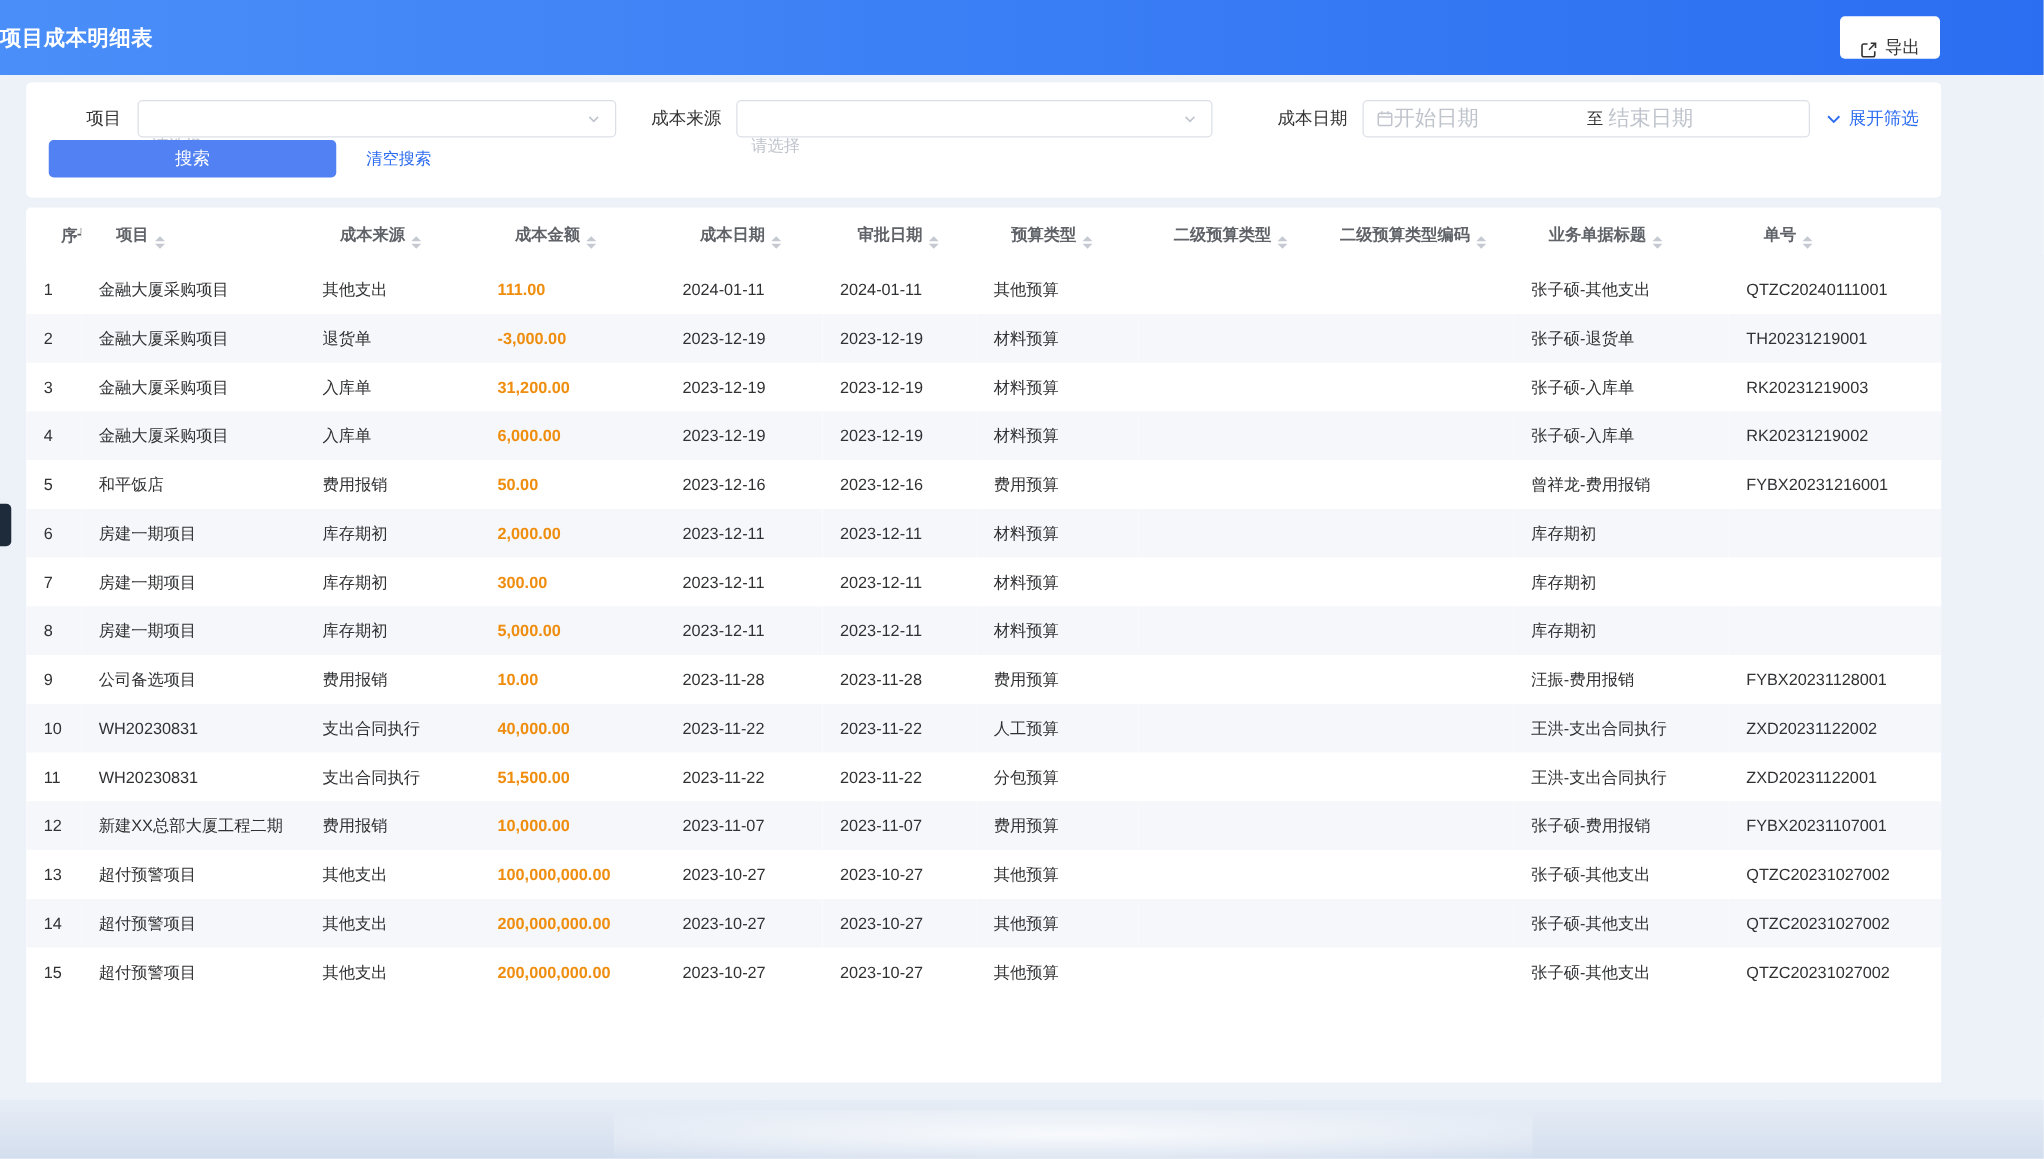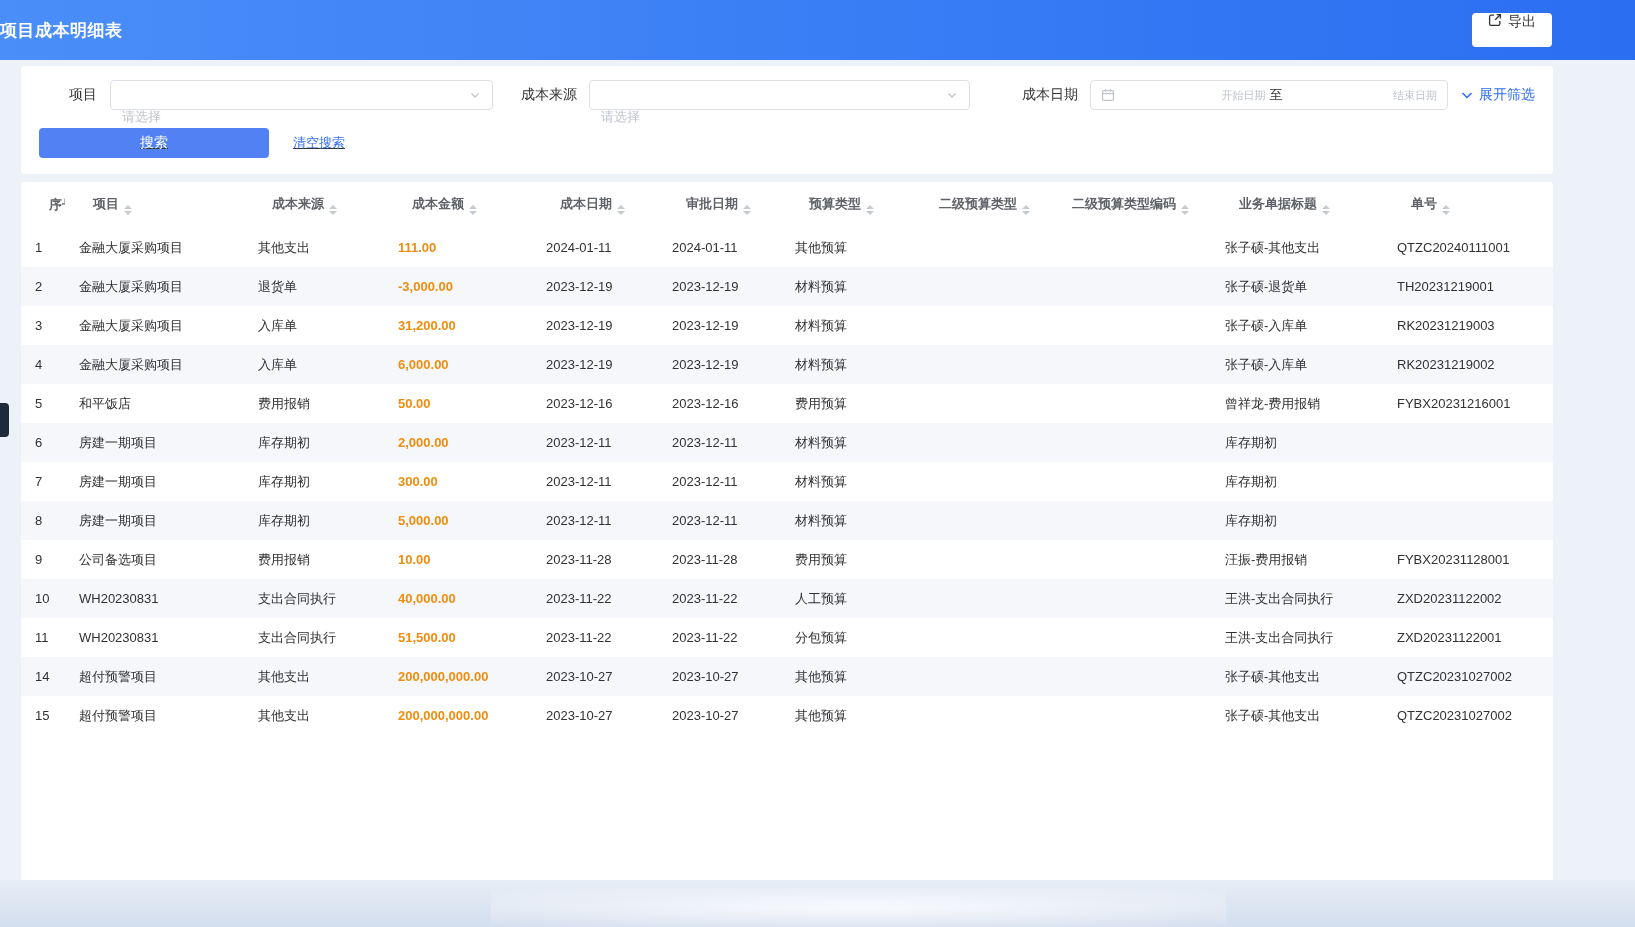--- a/index.html
+++ b/index.html
@@ -24,21 +24,21 @@
     background:linear-gradient(90deg,var(--hdr1),var(--hdr2));
     display:flex; align-items:center;
     position:relative;
   }
   .app-title{ color:#fff; font-size:17px; font-weight:bold; letter-spacing:.5px; }
   .export-btn{
     position:absolute; right:83px; top:13px;
     height:34px; padding:0 16px;
     background:#fff; border:none; border-radius:4px;
     font-size:14px; color:#333;
-    display:flex; align-items:flex-start; gap:6px;
+    display:flex; align-items:flex-end; gap:6px;
     cursor:pointer;
     font-family:inherit;
   }
   
   .content{ width:1532px; margin-left:21px; }
   .filter-card{
     background:#fff; border-radius:4px;
     margin-top:6px;
     padding:14px 18px 16px;
   }
@@ -55,30 +55,30 @@
   .sel-project{ width:383px; margin-left:13px; }
   .sel-source{ width:381px; margin-left:12px; }
   .placeholder{ color:#bfc4cc; font-size:13px;margin-top:44px; }
   .range-box{
     height:30px; width:358px; margin-left:12px;
     border:1px solid #dcdfe6; border-radius:4px; background:#fff;
     display:flex; align-items:center; padding:0 10px; flex:none;
   }
   .range-input{
     border:none; outline:none; flex:1; min-width:0;
-    text-align:right; font-size:11px; color:#333;
+    text-align:left; font-size:17px; color:#333;
     font-family:inherit; background:transparent;
   }
   .range-input::placeholder{ color:#bfc4cc; }
   .range-sep{ color:#333; font-size:13px; flex:none; padding:0 4px; }
   .expand-link{
     margin-left:auto; display:flex; align-items:center; gap:5px;
     color:var(--link); font-size:14px; cursor:pointer; flex:none;
   }
-  .filter-actions{ margin-top:18px; display:flex; align-items:center;text-decoration:underline; }
+  .filter-actions{ margin-top:2px; display:flex; align-items:center; }
   .search-btn{
     width:230px; height:30px;
     background:var(--primary); color:#fff; border:none; border-radius:4px;
     font-size:14px; cursor:pointer; font-family:inherit;
   }
   .clear-link{ margin-left:24px; color:var(--link); font-size:13px; cursor:pointer; }
   
   .table-card{
     background:#fff; border-radius:4px 4px 0 0;
     margin-top:8px; height:700px; overflow:hidden;
@@ -391,20 +391,46 @@
             <td class="amount">51,500.00</td>
             <td>2023-11-22</td>
             <td>2023-11-22</td>
             <td>分包预算</td>
             <td></td>
             <td></td>
             <td>王洪-支出合同执行</td>
             <td>ZXD20231122001</td>
           </tr>
           <tr>
+            <td>12</td>
+            <td>新建XX总部大厦工程二期</td>
+            <td>费用报销</td>
+            <td class="amount">10,000.00</td>
+            <td>2023-11-07</td>
+            <td>2023-11-07</td>
+            <td>费用预算</td>
+            <td></td>
+            <td></td>
+            <td>张子硕-费用报销</td>
+            <td>FYBX20231107001</td>
+          </tr>
+          <tr>
+            <td>13</td>
+            <td>超付预警项目</td>
+            <td>其他支出</td>
+            <td class="amount">100,000,000.00</td>
+            <td>2023-10-27</td>
+            <td>2023-10-27</td>
+            <td>其他预算</td>
+            <td></td>
+            <td></td>
+            <td>张子硕-其他支出</td>
+            <td>QTZC20231027002</td>
+          </tr>
+          <tr>
             <td>14</td>
             <td>超付预警项目</td>
             <td>其他支出</td>
             <td class="amount">200,000,000.00</td>
             <td>2023-10-27</td>
             <td>2023-10-27</td>
             <td>其他预算</td>
             <td></td>
             <td></td>
             <td>张子硕-其他支出</td>

